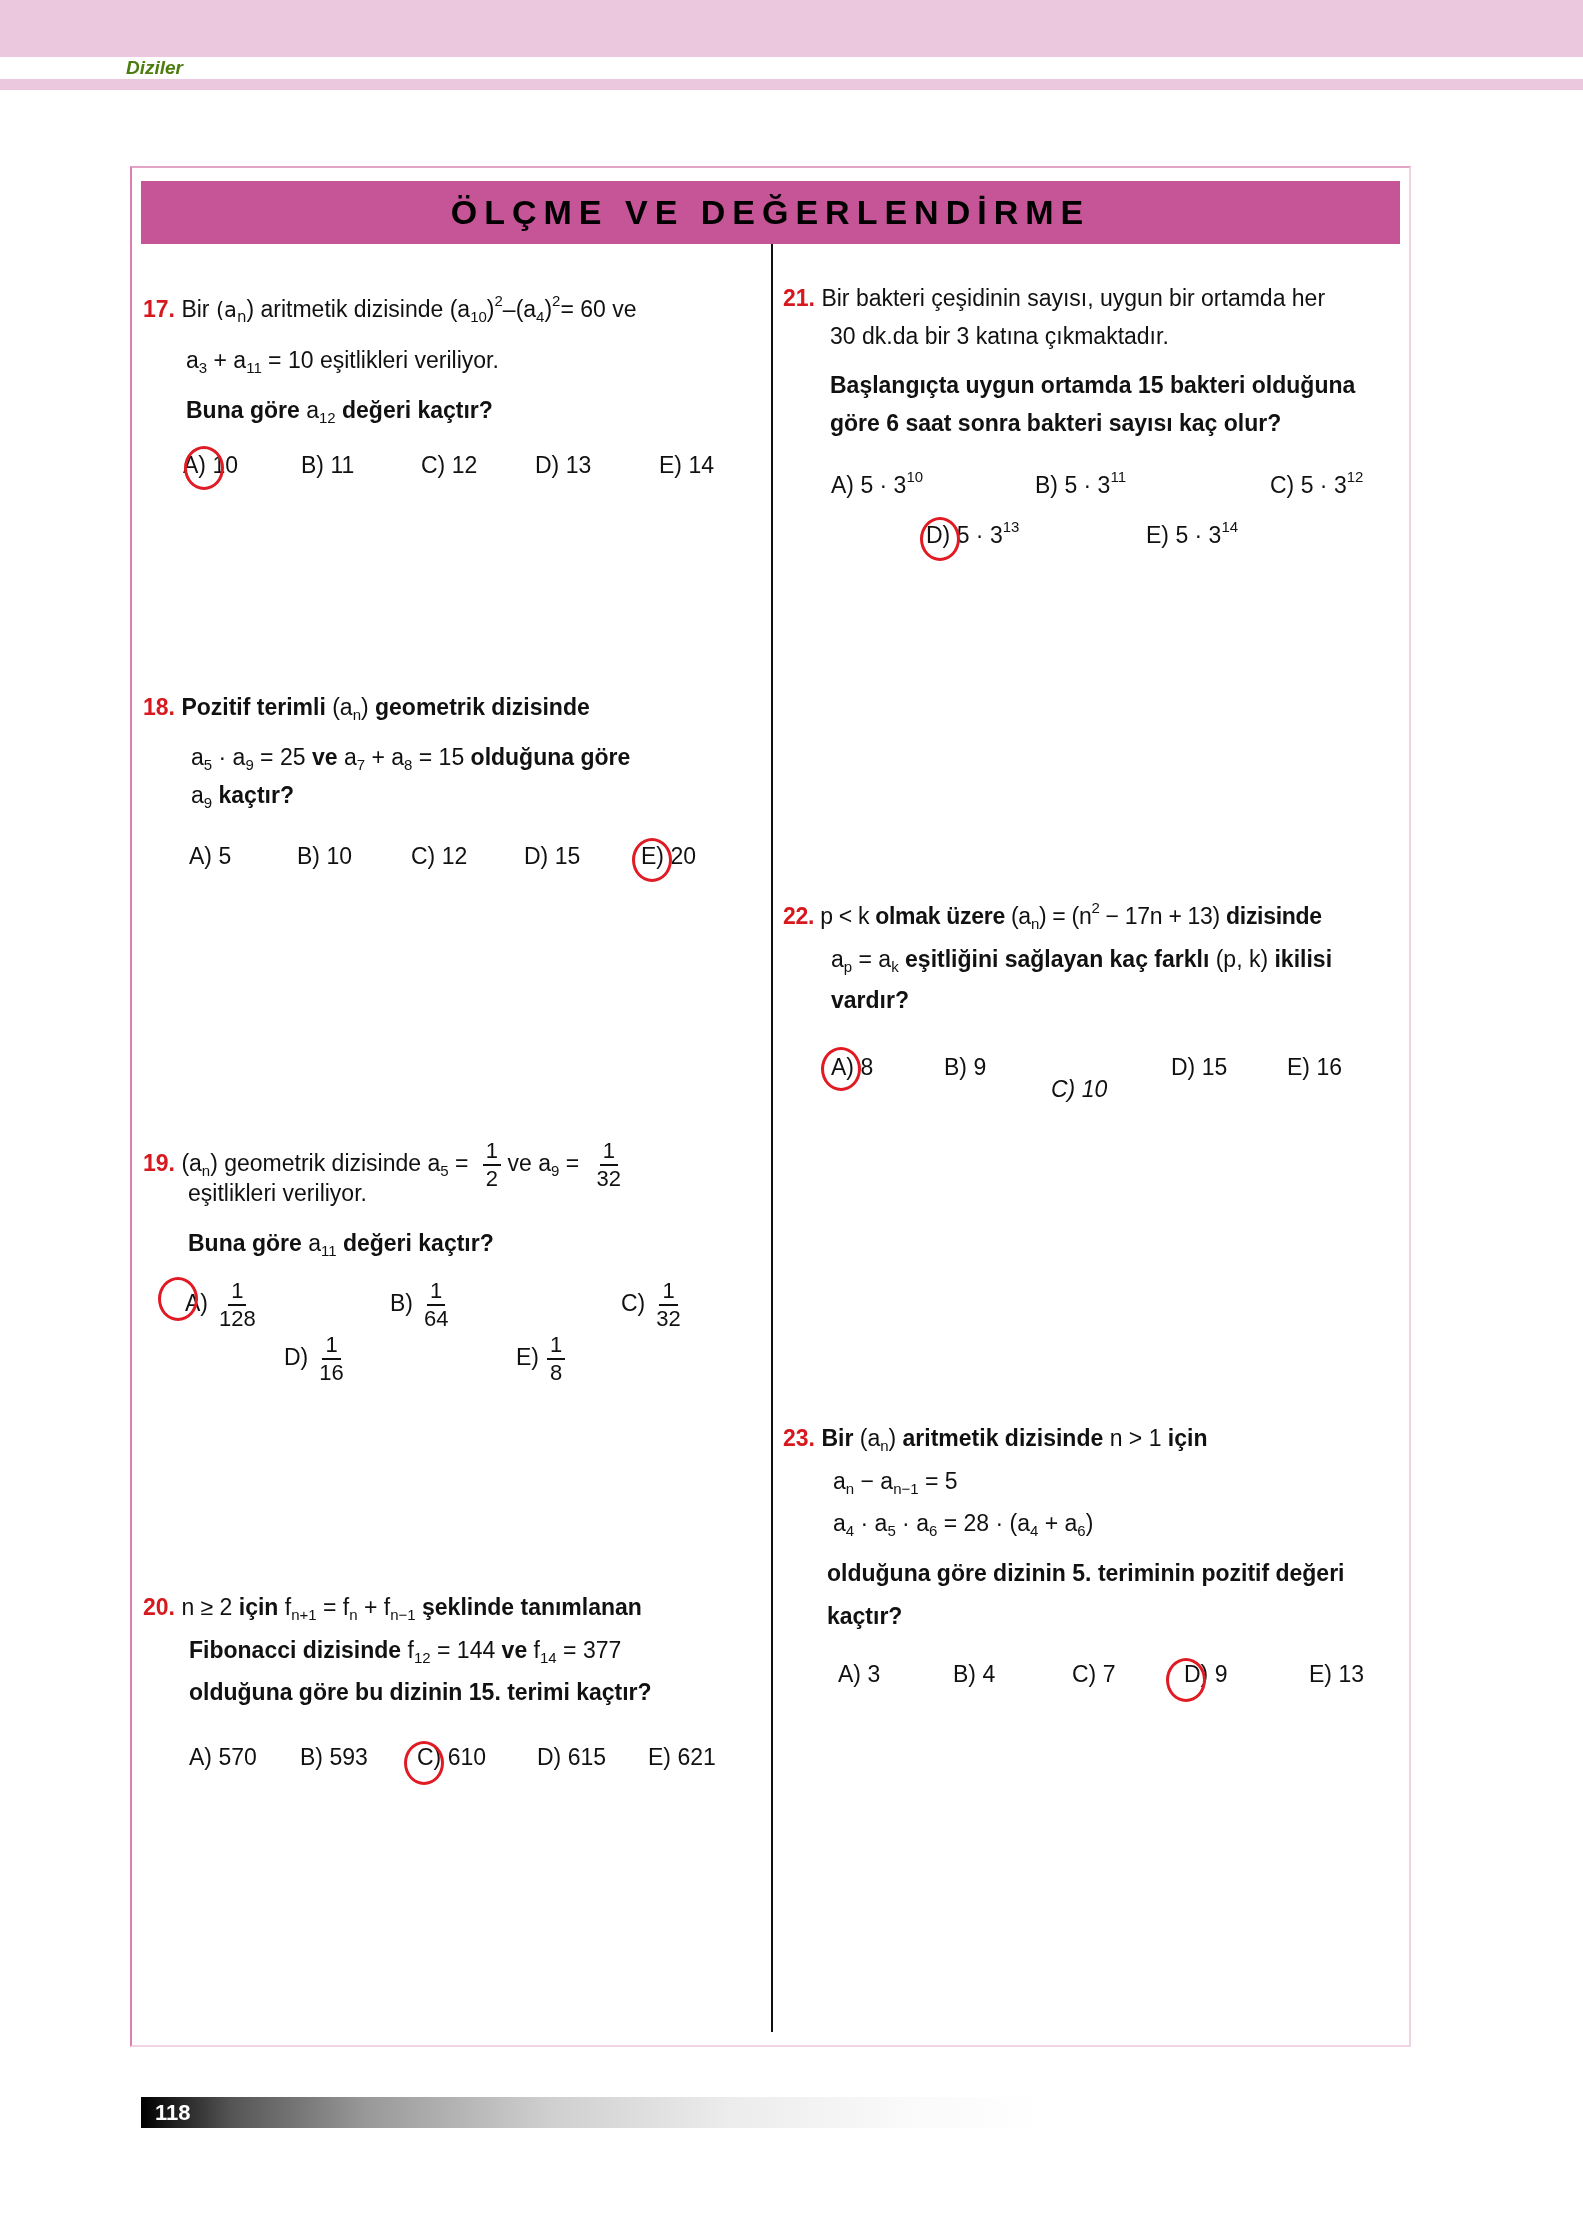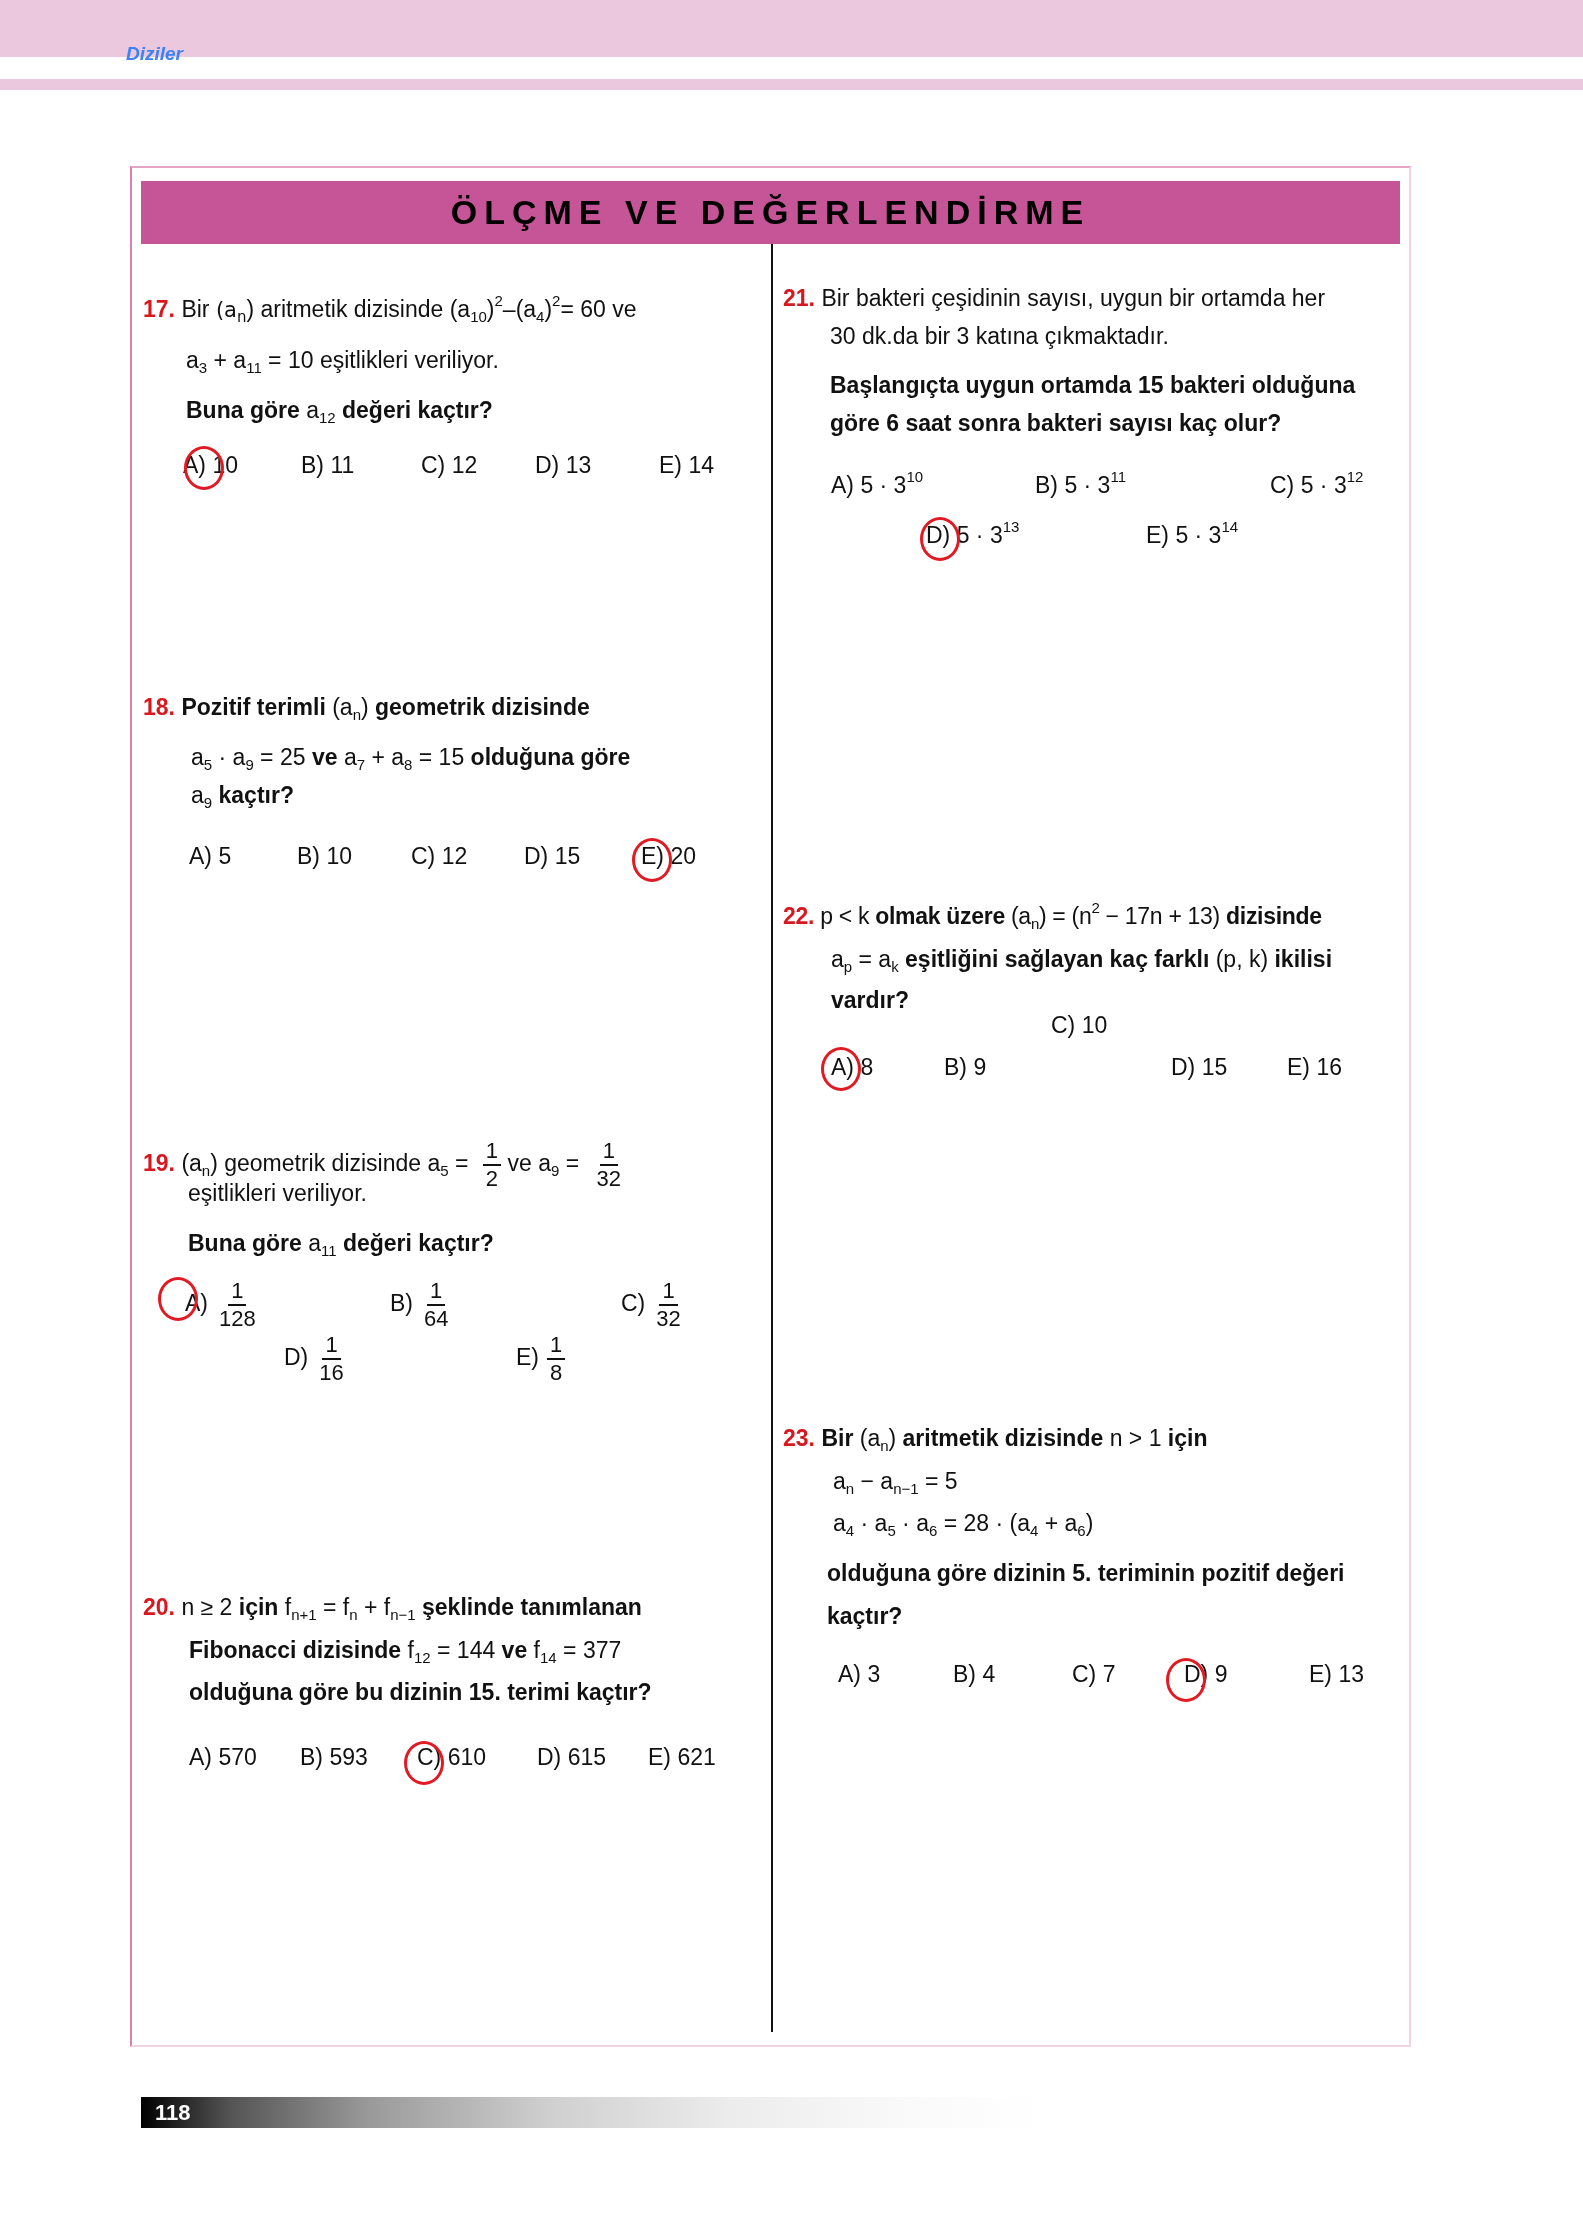--- a/index.html
+++ b/index.html
@@ -1,21 +1,21 @@
 <!DOCTYPE html>
 <html><head>
 <meta charset="utf-8">
 <style>
   html,body{margin:0;padding:0;background:#fff;}
   body{width:1583px;height:2213px;position:relative;overflow:hidden;
        font-family:"Liberation Sans","DejaVu Sans",sans-serif;color:#111;}
   .band-top{position:absolute;left:0;top:0;width:1583px;height:57px;background:#ecc8de;}
   .band-strip{position:absolute;left:0;top:57px;width:1583px;height:21px;background:#fff;}
   .band-bottom{position:absolute;left:0;top:79px;width:1583px;height:11px;background:#ecc8de;}
-  .chapter{position:absolute;left:126px;top:43px;font-size:19px;font-weight:bold;font-style:italic;color:#3b82f6;line-height:21px;}
+  .chapter{position:absolute;left:126px;top:57px;font-size:19px;font-weight:bold;font-style:italic;color:#4d7c0f;line-height:21px;}
   .frame{position:absolute;left:130px;top:166px;width:1281px;height:1881px;
          border:2px solid #f2d3e4;border-left-color:#d97fb3;border-top-color:#e3a3c7;box-sizing:border-box;}
   .title-bar{position:absolute;left:141px;top:181px;width:1259px;height:63px;background:#c65597;
              display:flex;align-items:center;justify-content:center;}
   .title-bar span{color:#000000;font-weight:bold;font-size:34px;letter-spacing:7px;}
   .divider{position:absolute;left:771px;top:244px;width:2px;height:1788px;background:#111;}
   .q{position:absolute;font-size:23px;line-height:1.2;}
   .q .line{position:absolute;white-space:nowrap;}
   .num{color:#d7191f;font-weight:bold;}
   .b{font-weight:bold;}
@@ -159,21 +159,21 @@
     <span class="num">22.</span>
     <span> p &lt; k </span><span class="b">olmak üzere</span><span> (a</span><sub>n</sub><span>) = (n</span><sup>2</sup><span> − 17n + 13)</span><span class="b"> dizisinde</span>
   </div>
   <div class="line" style="left:48px;top:43px;">
     <span>a</span><sub>p</sub><span> = a</span><sub>k</sub><span class="b"> eşitliğini sağlayan kaç farklı </span><span>(p, k)</span><span class="b"> ikilisi</span>
   </div>
   <div class="line b" style="left:48px;top:84px;">vardır?</div>
 </div>
 <span class="opt" style="left:831px;top:1054px;">A) 8</span>
 <span class="opt" style="left:944px;top:1054px;">B) 9</span>
-<span class="opt" style="left:1051px;top:1012px;">C) 10</span>
+<span class="opt" style="left:1051px;top:1076px;font-style:italic;">C) 10</span>
 <span class="opt" style="left:1171px;top:1054px;">D) 15</span>
 <span class="opt" style="left:1287px;top:1054px;">E) 16</span>
 <div class="circle" style="left:821px;top:1047px;"></div>
 
 <div class="q" style="left:783px;top:1425px;">
   <div class="line" style="left:0;top:0;">
     <span class="num">23.</span>
     <span class="b">Bir </span><span>(a</span><sub>n</sub><span>)</span><span class="b"> aritmetik dizisinde </span><span>n &gt; 1</span><span class="b"> için</span>
   </div>
   <div class="line" style="left:50px;top:43px;">

